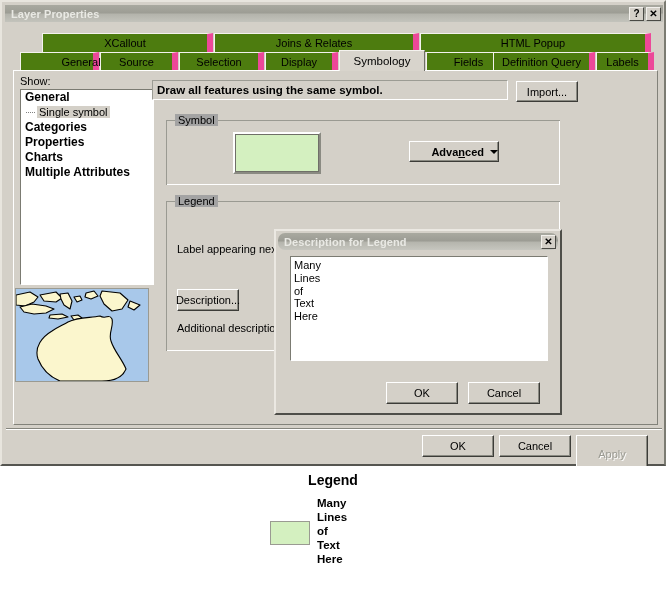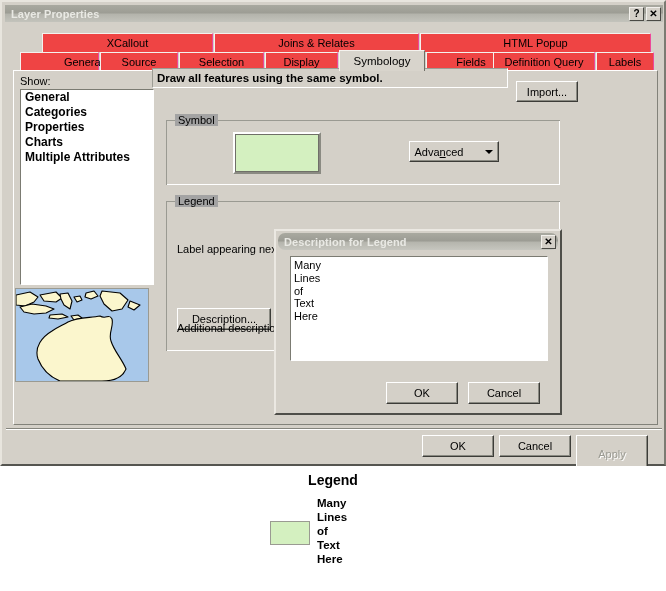--- a/index.html
+++ b/index.html
@@ -68,24 +68,24 @@
     width: 641px;
     height: 19px;
   }
   .tab-row-top { top: 31px; }
   .tab-row-bottom { top: 50px; }
 
   .tab {
     position: absolute;
     height: 19px;
     box-sizing: border-box;
-    background: #ef4444;
+    background: #4d7c0f;
     border-top: 1px solid #f4f2ee;
     border-left: 1px solid #f4f2ee;
-    border-right: 1px solid #ec4899;
+    border-right: 6px solid #ec4899;
     display: flex; align-items: center; justify-content: center;
     font-size: 11px;
     color: #000;
     cursor: default;
     white-space: nowrap;
   }
   .tab.selected {
     background: #d8d4cc;
     border-right: 1px solid #6e6e66;
     height: 21px;
@@ -156,21 +156,21 @@
     border: 1px solid #9a9a92;
     box-sizing: border-box;
     overflow: hidden;
     background: #a8c8ea;
   }
   .map-preview svg { display: block; }
 
   
   .draw-desc {
     position: absolute;
-    left: 150px; top: 66px;
+    left: 150px; top: 78px;
     width: 356px; height: 20px;
     background: #d4d0c8;
     border-top: 1px solid #9c9c94;
     border-left: 1px solid #9c9c94;
     border-right: 1px solid #ffffff;
     border-bottom: 1px solid #ffffff;
     box-sizing: border-box;
     display: flex; align-items: center;
     font-size: 11.5px; font-weight: bold;
     padding-left: 4px;
@@ -241,41 +241,42 @@
     width: 100%; height: 100%;
     border: 1px solid #6f6f68;
     box-sizing: border-box;
     background: #d4f0c0;
   }
 
   #advanced-button {
     position: absolute;
     left: 242px; top: 20px;
     width: 90px; height: 21px;
-    justify-content: center;
-    gap: 22px;
+    justify-content: flex-end;
+    gap: 6px;
+    font-weight: bold;
   }
   #advanced-button .caret {
     width: 0; height: 0;
     border-left: 4px solid transparent;
     border-right: 4px solid transparent;
     border-top: 4px solid #000;
   }
   .underline-u { text-decoration: underline; }
 
   .legend-label-text {
     position: absolute;
     left: 10px; top: 41px;
     font-size: 11px;
     white-space: nowrap;
   }
   #description-button {
     position: absolute;
-    left: 10px; top: 106px;
-    width: 94px; height: 22px;
+    left: 10px; top: 87px;
+    width: 62px; height: 22px;
   }
   .additional-desc-text {
     position: absolute;
     left: 10px; top: 120px;
     font-size: 11px;
     white-space: nowrap;
   }
 
   
   .bottom-sep {
@@ -409,20 +410,21 @@
       </div>
       <div class="tab" style="left: 581px; width: 58px;">
         <span>Labels</span>
       </div>
     </div>
 
   <div class="tab-page">
     <span class="show-label">Show:</span>
     <div class="show-list" id="show-list">
         <div class="show-item"><span>General</span></div>
+        <div class="show-subitem"><span class="dots"></span><span class="sel">Single symbol</span></div>
         <div class="show-item"><span>Categories</span></div>
         <div class="show-item"><span>Properties</span></div>
         <div class="show-item"><span>Charts</span></div>
         <div class="show-item"><span>Multiple Attributes</span></div>
       </div>
   </div>
 
   <div class="map-preview">
     <svg width="132" height="92" viewBox="0 0 132 92">
       <rect x="0" y="0" width="132" height="92" fill="#a8c8ea"></rect>

